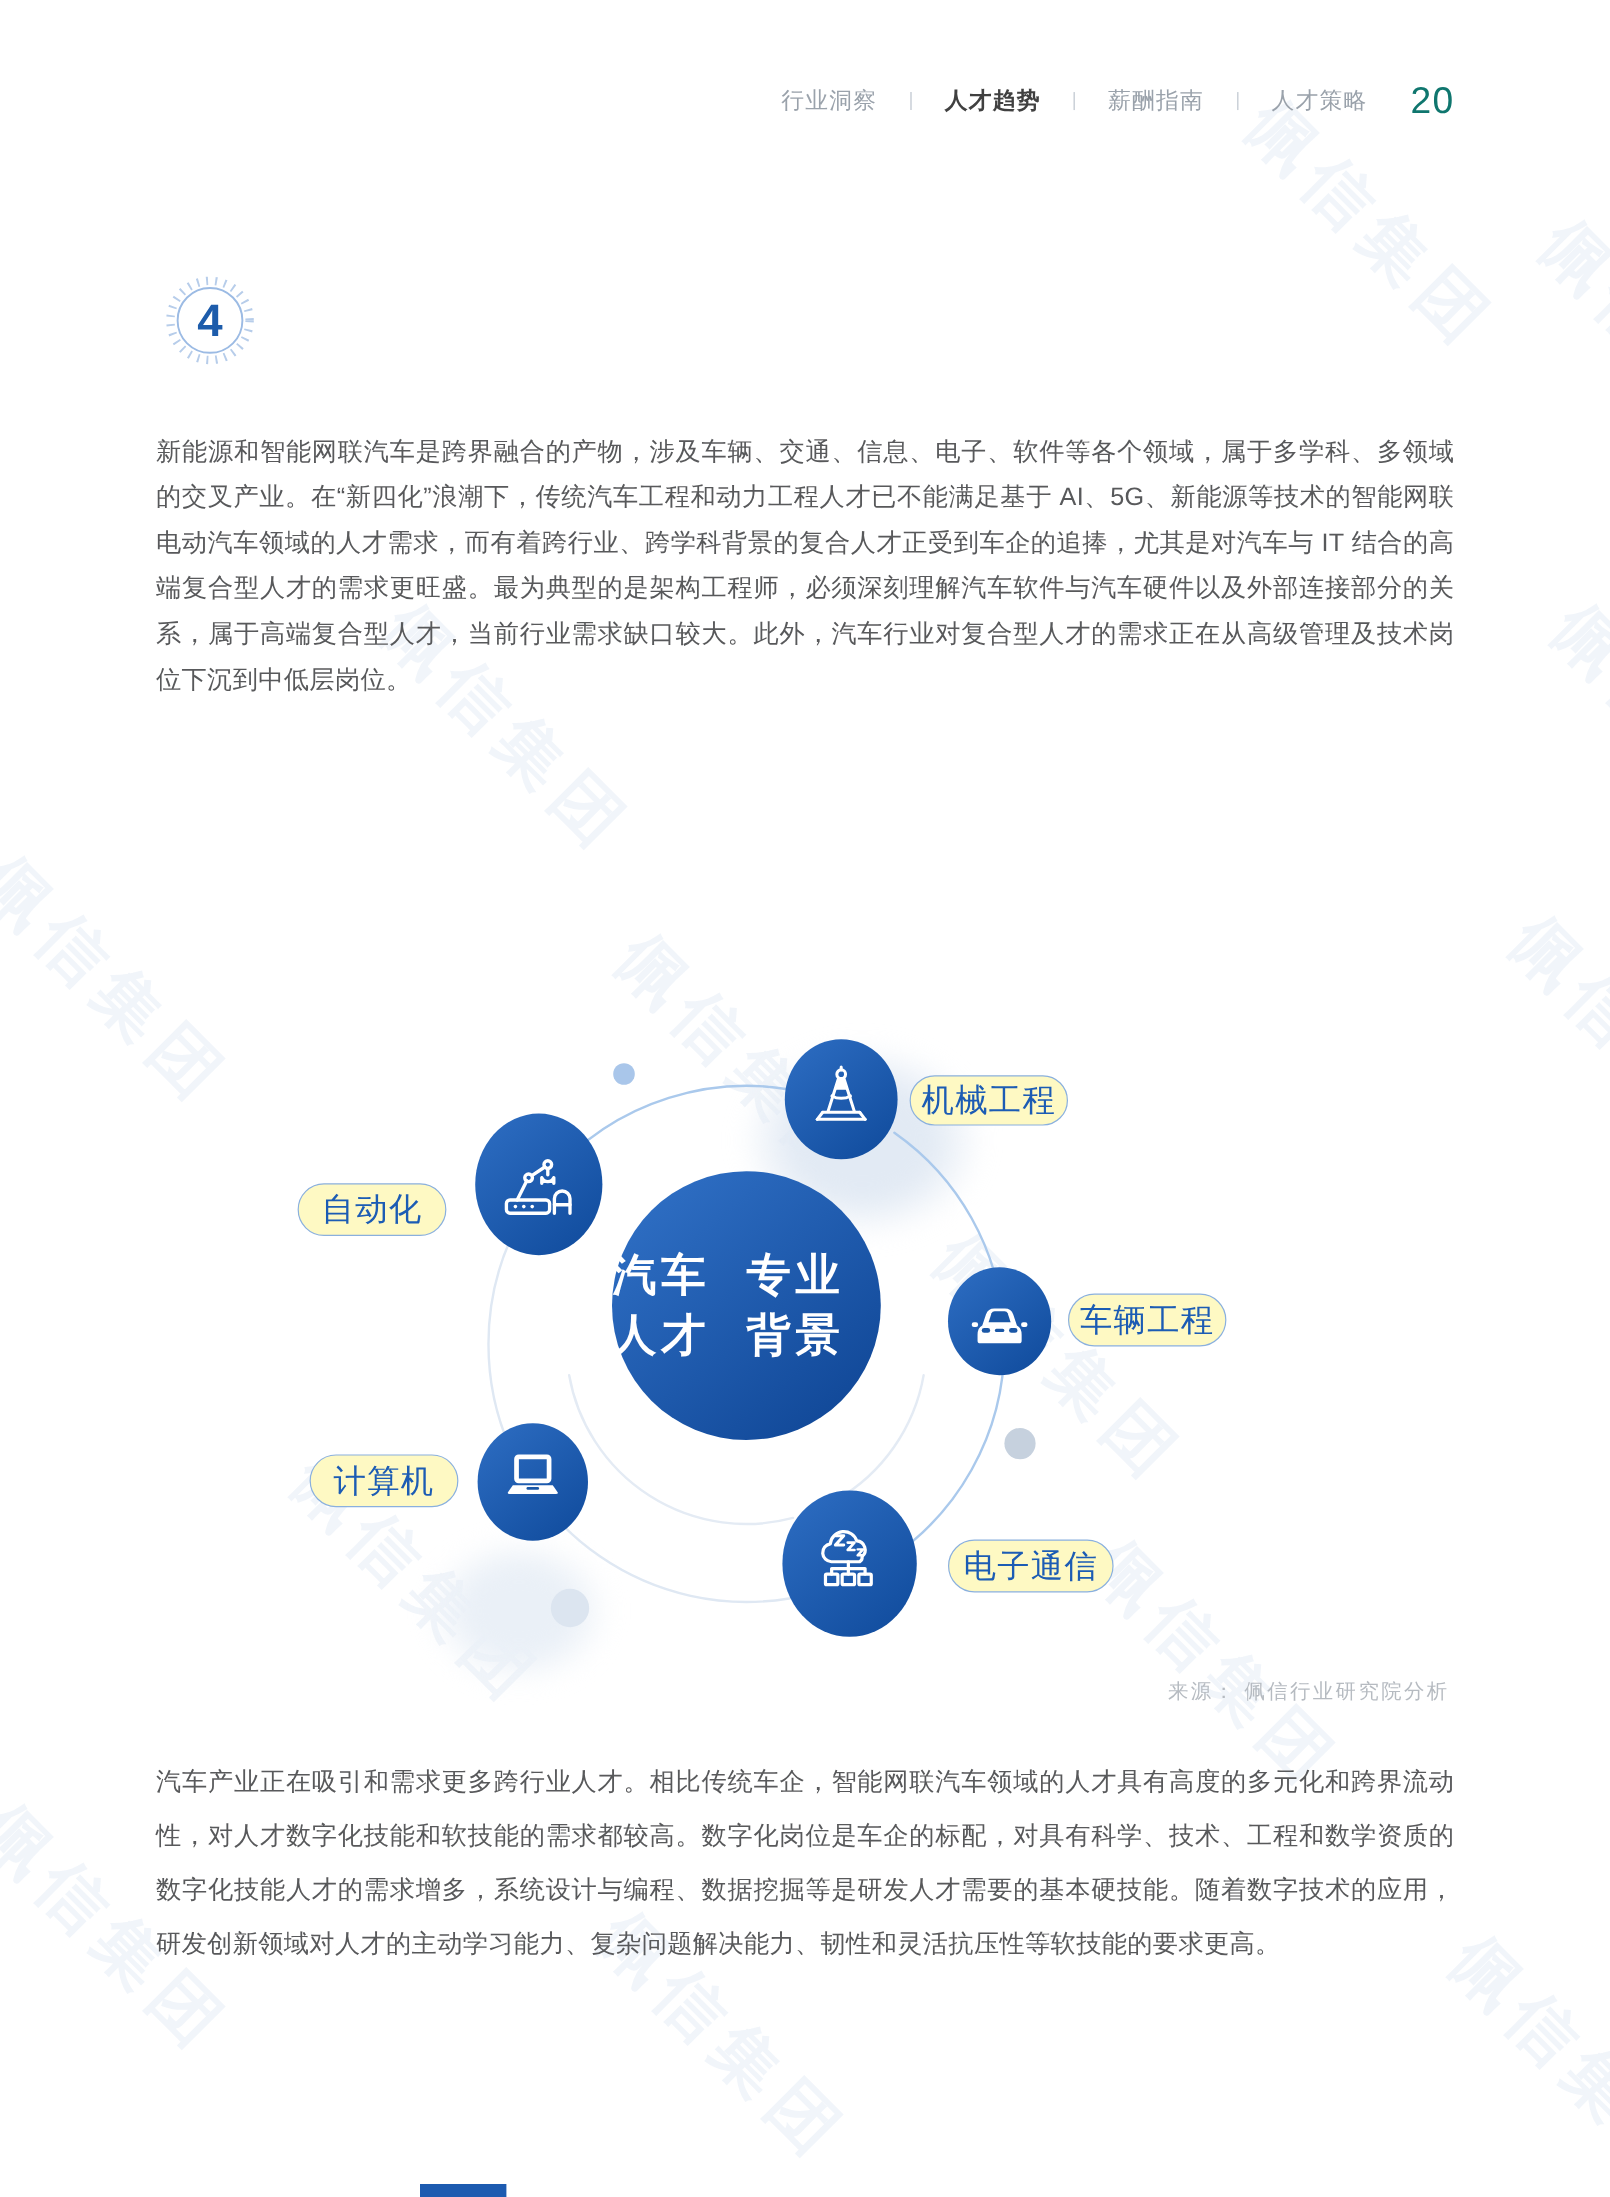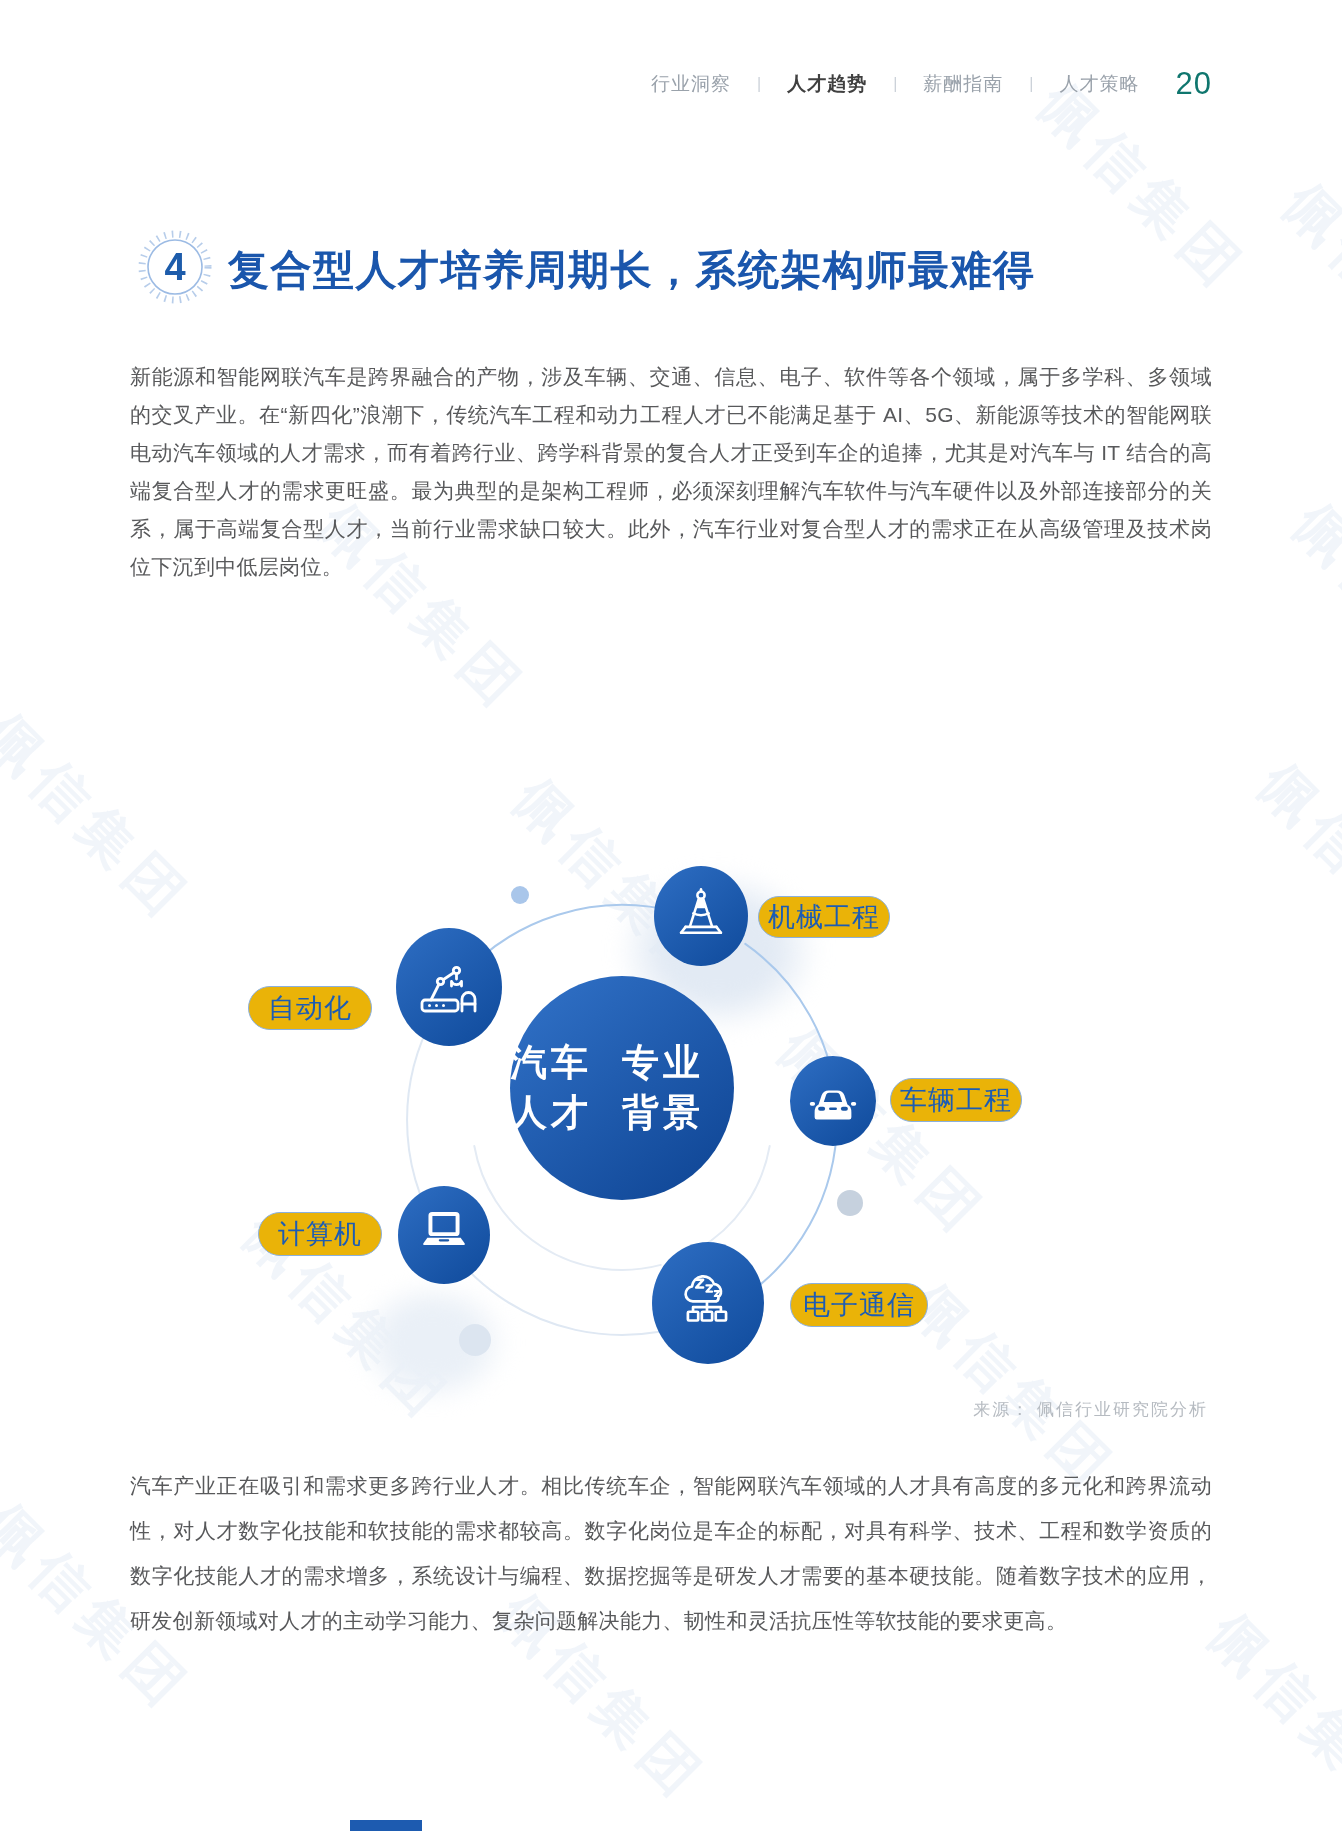--- a/index.html
+++ b/index.html
@@ -45,21 +45,21 @@
   .node.center { left:510px; top:976px; width:224px; height:224px;
                  background:linear-gradient(140deg,#3273c9 0%, #0d4392 100%);
                  flex-direction:row; }
   .node.center .ct { color:#fff; font-size:37px; font-weight:700; letter-spacing:4px; line-height:50px; }
   .node.mech    { left:654px; top:866px;  width:94px;  height:100px; }
   .node.auto    { left:396px; top:928px;  width:106px; height:118px; }
   .node.car     { left:790px; top:1056px; width:86px;  height:90px; }
   .node.laptop  { left:398px; top:1186px; width:92px;  height:98px; }
   .node.cloud   { left:652px; top:1242px; width:112px; height:122px; }
 
-  .pill { position:absolute; background:#eab308; border:1.5px solid #8ab0de; border-radius:23px;
+  .pill { position:absolute; background:#fef9c3; border:1.5px solid #8ab0de; border-radius:23px;
           display:flex; align-items:center; justify-content:center;
           color:#1c5cb4; font-size:27px; letter-spacing:1px; }
   .pill.mech     { left:758px; top:896px;  width:132px; height:42px; }
   .pill.auto     { left:248px; top:986px;  width:124px; height:44px; }
   .pill.vehicle  { left:890px; top:1078px; width:132px; height:44px; }
   .pill.computer { left:258px; top:1212px; width:124px; height:44px; }
   .pill.elec     { left:790px; top:1283px; width:138px; height:44px; }
 
   .source { position:absolute; right:134px; top:1398px; font-size:17px; color:#b6bbc1; letter-spacing:2px; }
 
@@ -93,21 +93,20 @@
     <span class="sep">|</span>
     <span class="nav-item">人才策略</span>
     <span class="pageno">20</span>
   </div>
 
   <svg class="badge" viewBox="0 0 78 78">
     <circle cx="39" cy="39" r="33" fill="none" stroke="#b7cdea" stroke-width="7" stroke-dasharray="1.6 6"></circle>
     <circle cx="39" cy="39" r="27" fill="none" stroke="#9cbbe4" stroke-width="1.6"></circle>
     <text x="39" y="52" text-anchor="middle" font-size="38" font-weight="700" fill="#1d5cab" font-family="Liberation Sans, sans-serif">4</text>
   </svg>
-  <div class="sec-title">复合型人才培养周期长，系统架构师最难得</div>
 
   <div class="para p1">新能源和智能网联汽车是跨界融合的产物，涉及车辆、交通、信息、电子、软件等各个领域，属于多学科、多领域的交叉产业。在“新四化”浪潮下，传统汽车工程和动力工程人才已不能满足基于 AI、5G、新能源等技术的智能网联电动汽车领域的人才需求，而有着跨行业、跨学科背景的复合人才正受到车企的追捧，尤其是对汽车与 IT 结合的高端复合型人才的需求更旺盛。最为典型的是架构工程师，必须深刻理解汽车软件与汽车硬件以及外部连接部分的关系，属于高端复合型人才，当前行业需求缺口较大。此外，汽车行业对复合型人才的需求正在从高级管理及技术岗位下沉到中低层岗位。</div>
   <div class="para p3">汽车产业正在吸引和需求更多跨行业人才。相比传统车企，智能网联汽车领域的人才具有高度的多元化和跨界流动性，对人才数字化技能和软技能的需求都较高。数字化岗位是车企的标配，对具有科学、技术、工程和数学资质的数字化技能人才的需求增多，系统设计与编程、数据挖掘等是研发人才需要的基本硬技能。随着数字技术的应用，研发创新领域对人才的主动学习能力、复杂问题解决能力、韧性和灵活抗压性等软技能的要求更高。</div>
 
   <div class="blob b1"></div>
   <div class="blob b2"></div>
 
   <svg class="arcs-svg" width="920" height="580" viewBox="0 0 920 580">
     <g fill="none" stroke-linecap="round">
       <path d="M527.6 82.3 A215 215 0 0 0 307.3 151.8" stroke="#aac9ec" stroke-width="2"></path>

